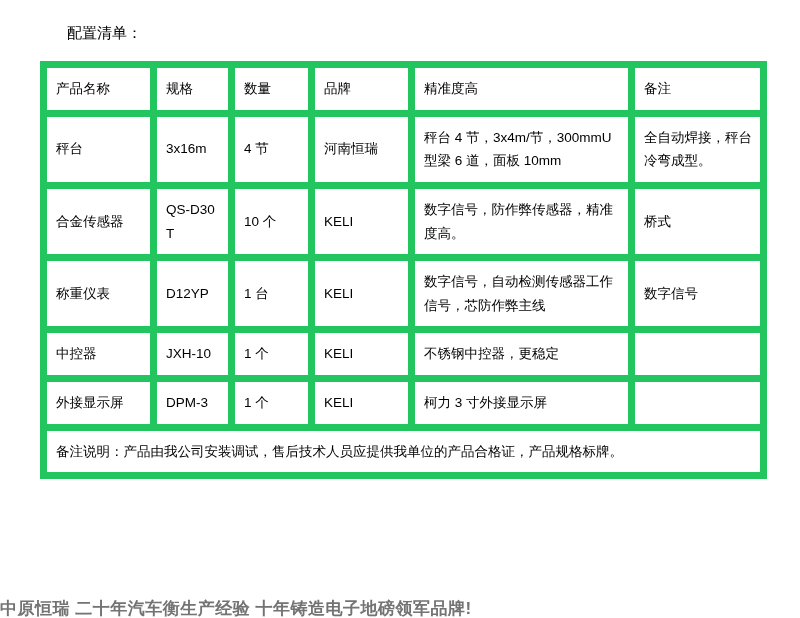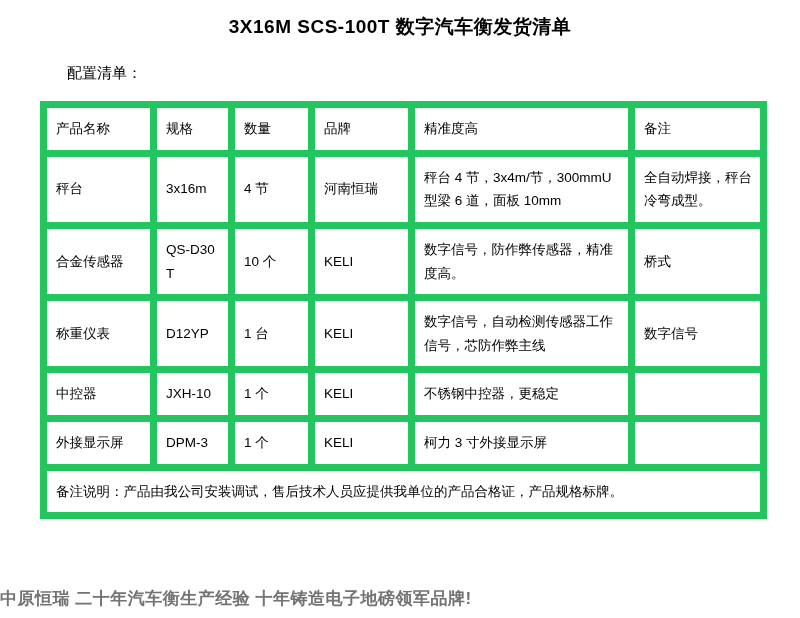--- a/index.html
+++ b/index.html
@@ -74,21 +74,20 @@
     font-size: 17px;
     font-weight: bold;
     letter-spacing: 0.5px;
   }
 </style>
 </head>
 <body>
 
 <div class="page">
 
-  <div class="doc-title">3X16M  SCS-100T 数字汽车衡发货清单</div>
 
   <div class="subtitle">配置清单：</div>
 
   <table class="spec">
     <colgroup>
       <col class="col1">
         <col class="col2">
         <col class="col3">
         <col class="col4">
         <col class="col5">

